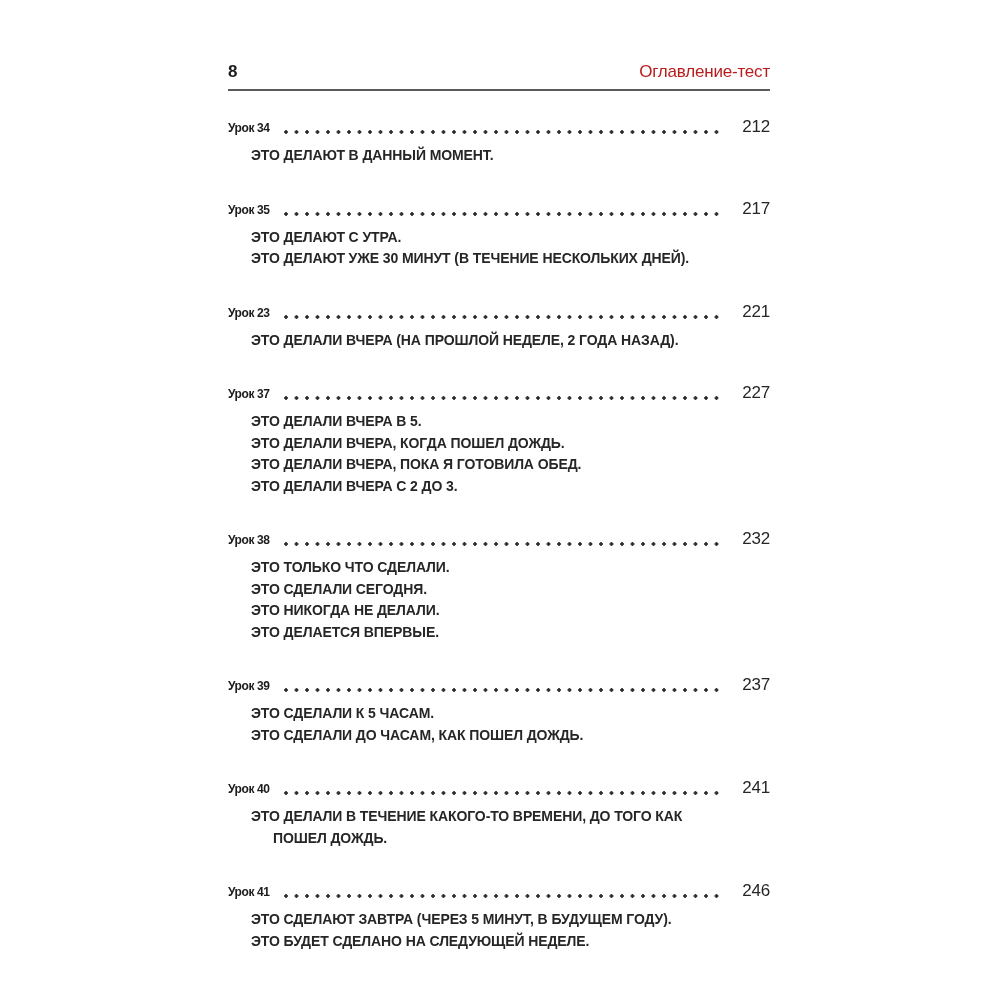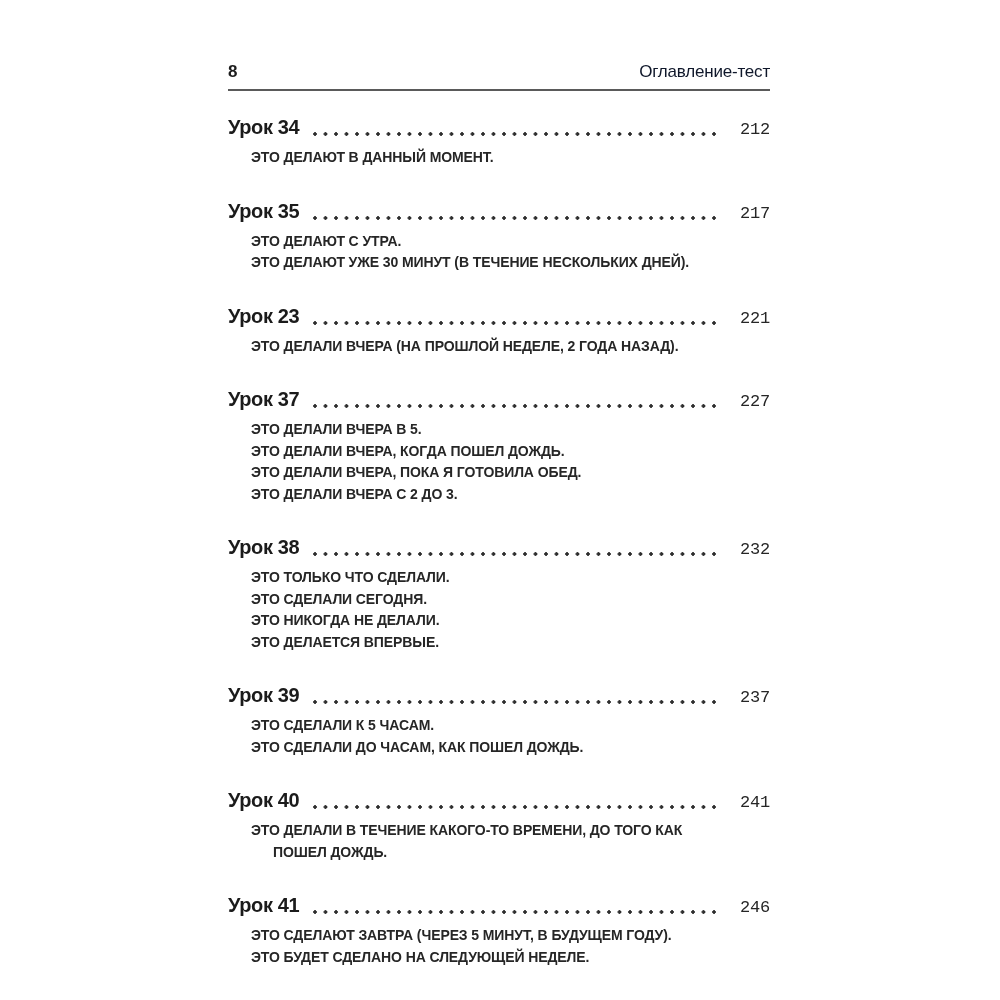--- a/index.html
+++ b/index.html
@@ -29,33 +29,33 @@
   .page-num {
     font-size: 17px;
     font-weight: 700;
     letter-spacing: -0.2px;
     color: #1c1c1c;
   }
   .header-title {
     font-size: 17px;
     font-weight: 400;
     letter-spacing: -0.2px;
-    color: #0f172a;
+    color: #b91c1c;
   }
   
   .toc-entry { margin-bottom: 29px; }
   .toc-entry:last-child { margin-bottom: 16px; }
   .entry-head {
     display: flex;
     align-items: baseline;
     line-height: 26px;
     margin-bottom: 4px;
   }
   .entry-title {
-    font-size: 20px;
+    font-size: 12px;
     font-weight: 700;
     letter-spacing: -0.4px;
     color: #1b1b1b;
     white-space: nowrap;
   }
   .leader {
     flex: 1;
     height: 4px;
     align-self: flex-end;
     margin: 0 14px 7px 14px;
@@ -64,21 +64,20 @@
     background-repeat: repeat-x;
   }
   .entry-page {
     font-size: 17px;
     font-weight: 400;
     letter-spacing: -0.2px;
     color: #262626;
     min-width: 34px;
     text-align: right;
     white-space: nowrap;
-    font-family: Liberation Mono, monospace;
   }
   .entry-items { padding-left: 23px; }
   .entry-item {
     font-size: 14px;
     font-weight: 700;
     letter-spacing: -0.1px;
     line-height: 21.5px;
     color: #262626;
   }
   .entry-item.hang {

